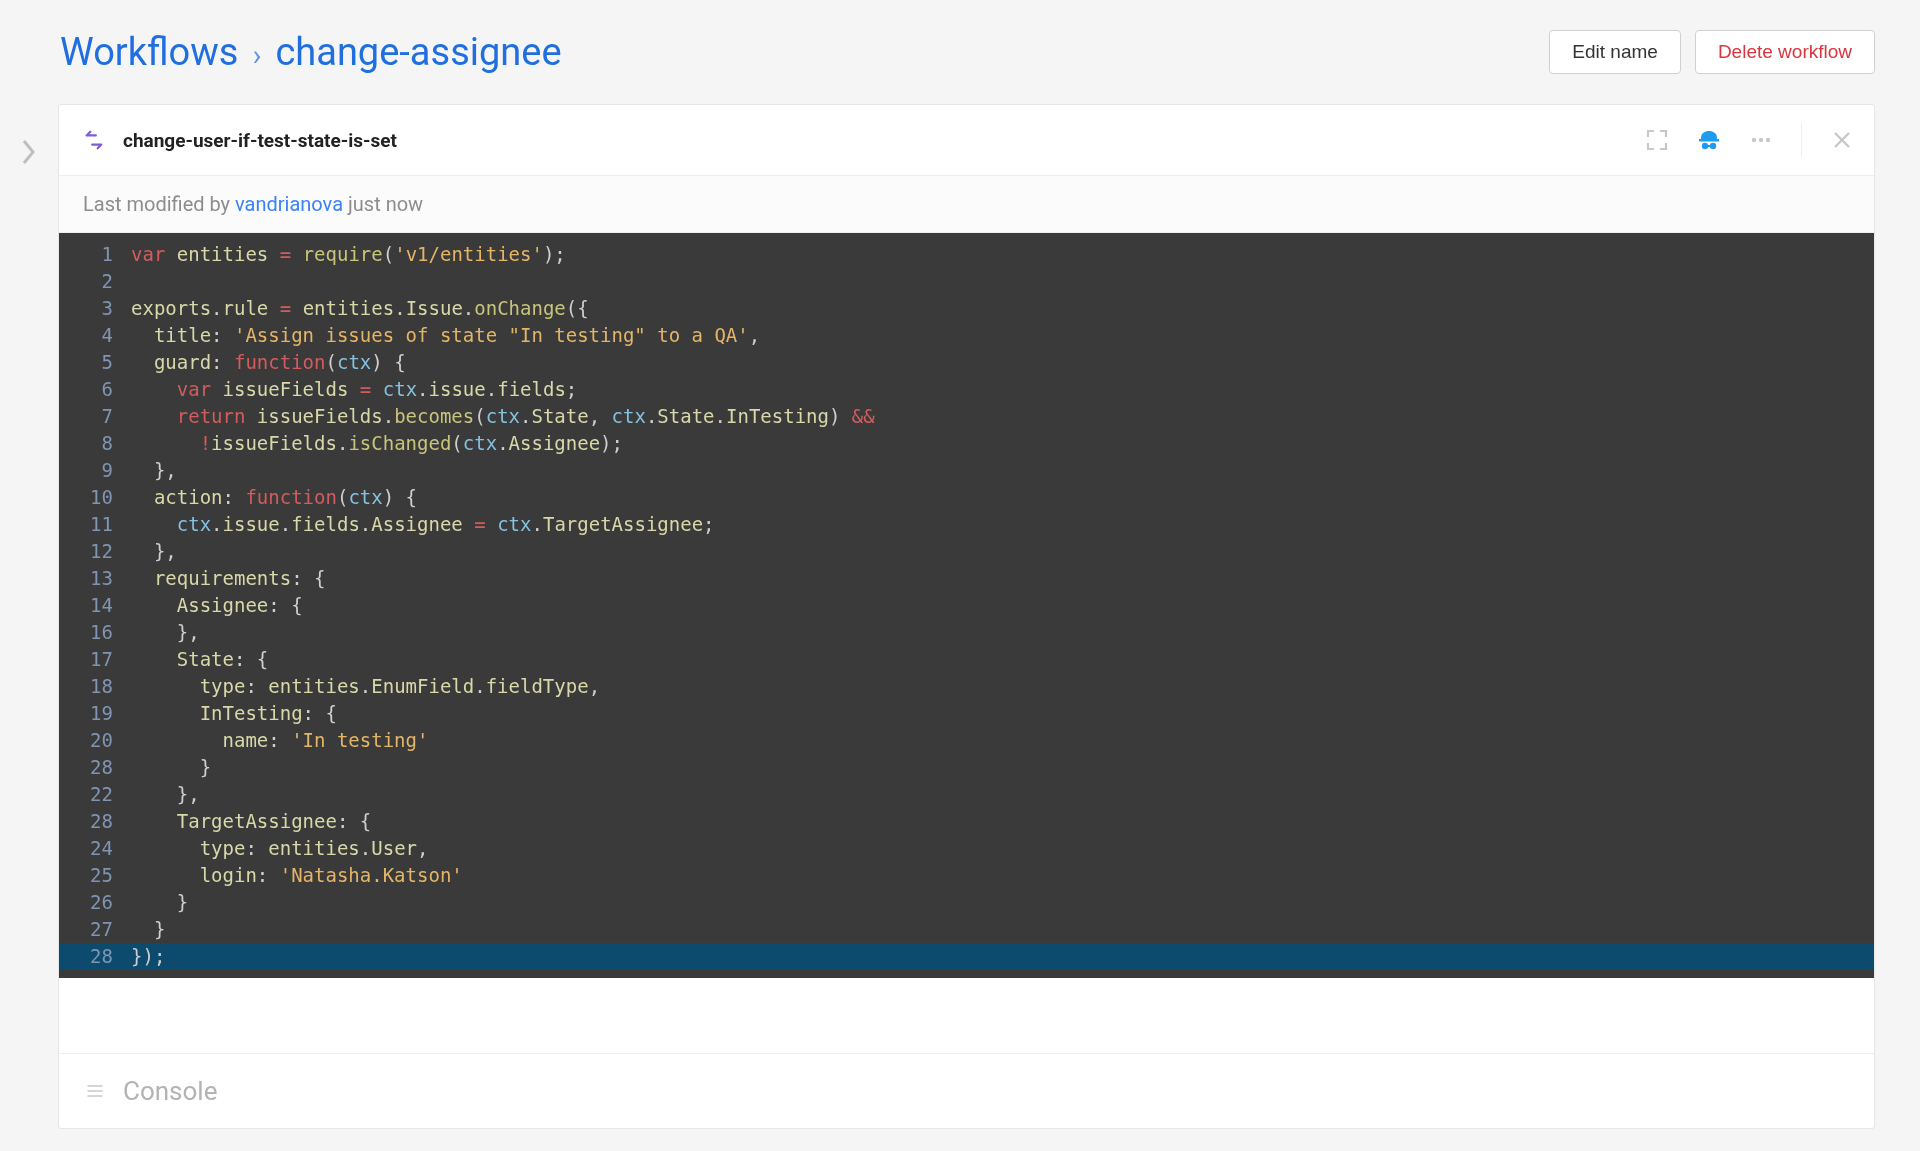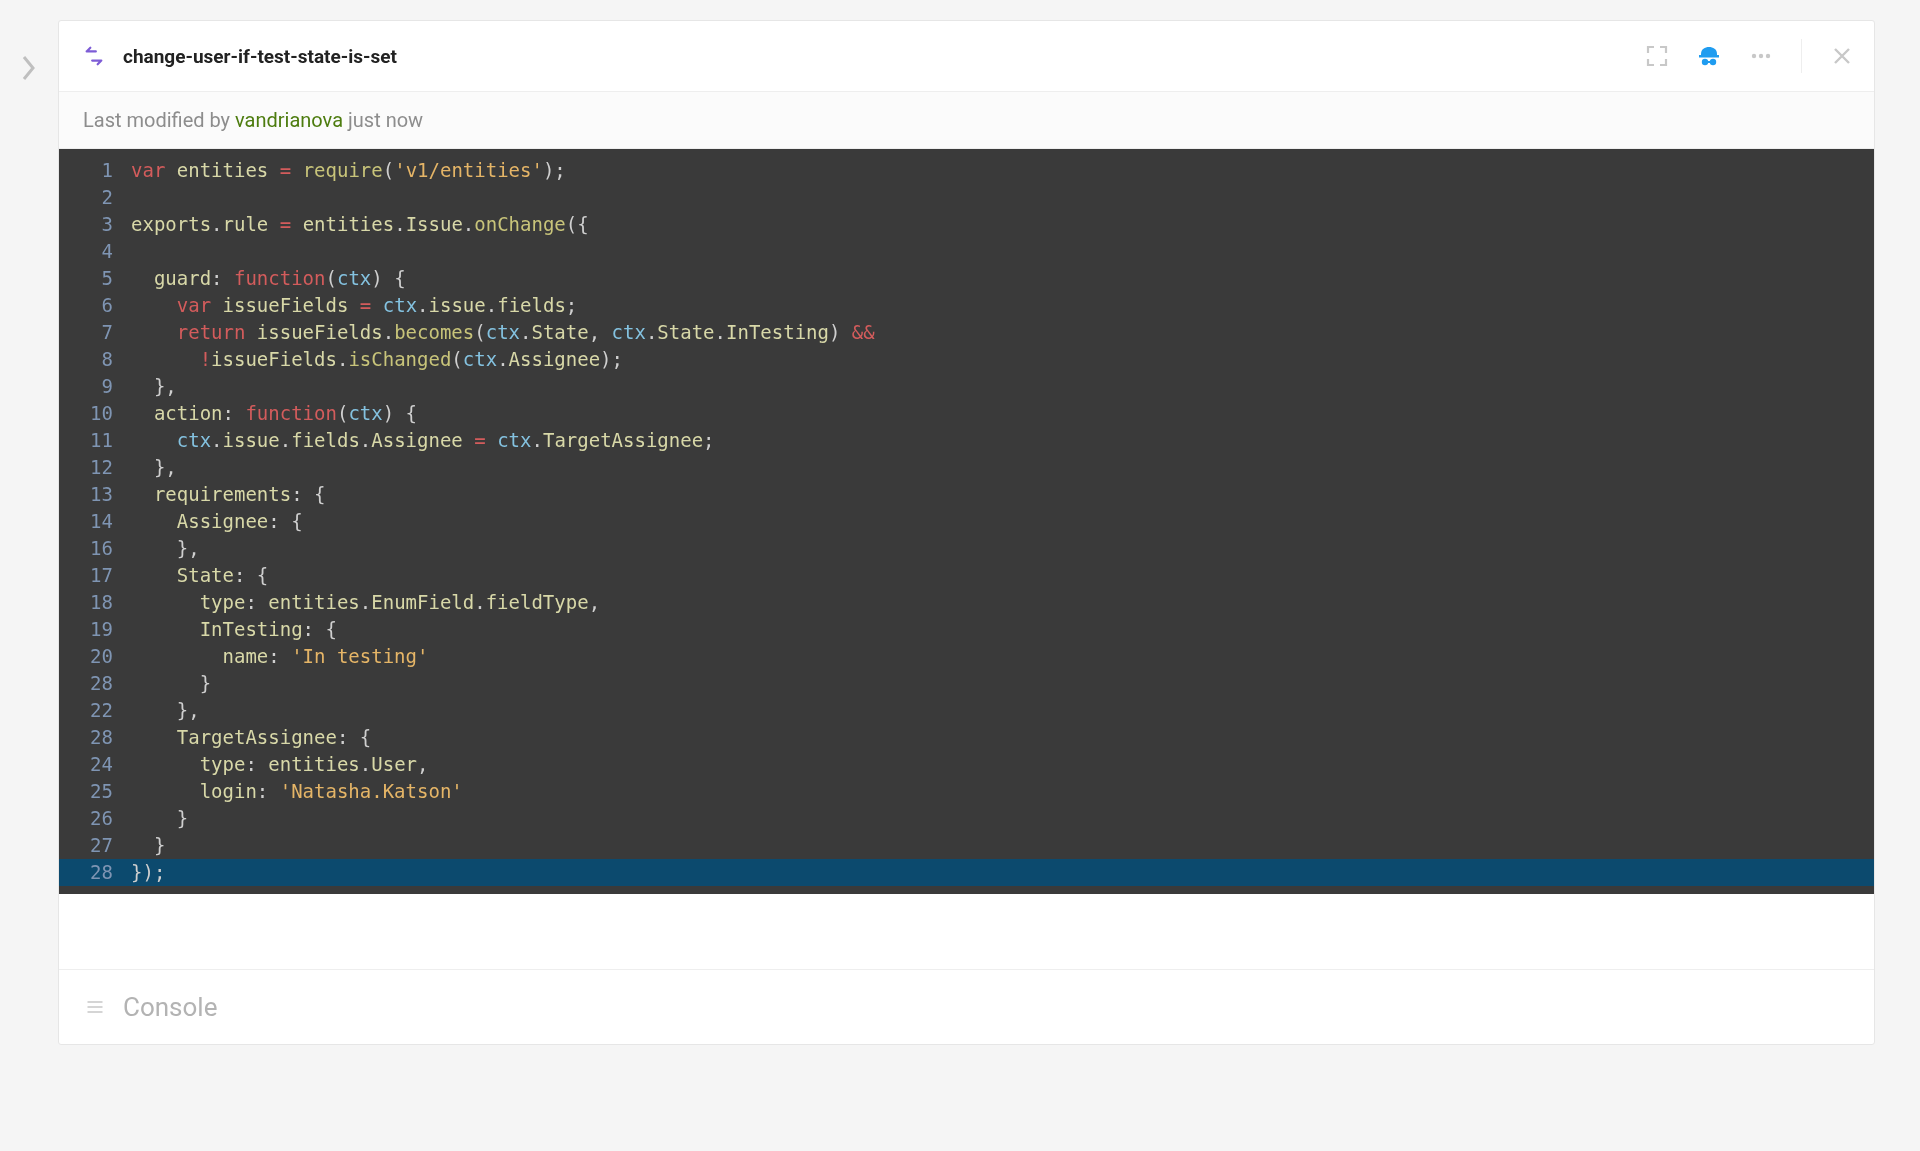--- a/index.html
+++ b/index.html
@@ -83,21 +83,21 @@
     .tool-blue { color: #1f9cf0; }
     .tool-divider { width:1px; height:34px; background:#eee; }
 
     .modified-bar {
       padding: 16px 24px;
       background: #fbfbfb;
       font-size: 20px;
       color: #8d8d8d;
       border-bottom: 1px solid #eee;
     }
-    .modified-bar .user { color: #4d7c0f; margin-top: 16px; }
+    .modified-bar .user { color: #3b82f6; margin-top: 16px; }
 
     .code-area {
       background: #3a3a3a;
       color: #ddd;
       font-family: "Menlo", "Consolas", monospace;
       font-size: 19px;
       line-height: 27px;
       padding: 8px 0;
       flex: 0 0 auto;
     }
@@ -131,20 +131,31 @@
       font-size: 26px;
       border-top: 1px solid #eee;
       margin-top: auto;
     }
     .console-bar svg { width:20px; height:20px; stroke:#c7c7c7;}
   </style>
 </head>
 <body>
 
 <div class="page">
+  <div class="header-bar">
+    <div class="breadcrumb">
+      <a class="breadcrumb-link">Workflows</a>
+      <span class="breadcrumb-sep">›</span>
+      <span class="breadcrumb-current">change-assignee</span>
+    </div>
+    <div class="header-actions">
+      <button class="btn">Edit name</button>
+      <button class="btn btn-danger">Delete workflow</button>
+    </div>
+  </div>
 
   <div class="main-row">
     <div class="expand-chevron">
       <svg viewBox="0 0 16 28">
           <path d="M3 3 L12 14 L3 25" fill="none" stroke="currentColor" stroke-width="3"></path>
         </svg>
     </div>
 
     <div class="editor-panel">
       <div class="panel-header">
@@ -186,21 +197,21 @@
       </div>
 
       <div class="modified-bar">
         <span>Last modified by </span><a class="user">vandrianova</a><span> just now</span>
       </div>
 
       <div class="code-area" id="code-area">
           <div class="code-line"><span class="gutter">1</span><span class="code-content"><span class="tok-kw">var</span><span class="tok-plain"> </span><span class="tok-ident">entities</span><span class="tok-plain"> </span><span class="tok-op">=</span><span class="tok-plain"> </span><span class="tok-fn">require</span><span class="tok-punc">(</span><span class="tok-str">'v1/entities'</span><span class="tok-punc">);</span></span></div>
           <div class="code-line"><span class="gutter">2</span><span class="code-content"></span></div>
           <div class="code-line"><span class="gutter">3</span><span class="code-content"><span class="tok-ident">exports</span><span class="tok-punc">.</span><span class="tok-ident">rule</span><span class="tok-plain"> </span><span class="tok-op">=</span><span class="tok-plain"> </span><span class="tok-ident">entities</span><span class="tok-punc">.</span><span class="tok-ident">Issue</span><span class="tok-punc">.</span><span class="tok-fn">onChange</span><span class="tok-punc">({</span></span></div>
-          <div class="code-line"><span class="gutter">4</span></div>
+          <div class="code-line"><span class="gutter">4</span><span class="code-content"><span class="tok-plain">  </span><span class="tok-ident">title</span><span class="tok-punc">: </span><span class="tok-str">'Assign issues of state "In testing" to a QA'</span><span class="tok-punc">,</span></span></div>
           <div class="code-line"><span class="gutter">5</span><span class="code-content"><span class="tok-plain">  </span><span class="tok-ident">guard</span><span class="tok-punc">: </span><span class="tok-kw">function</span><span class="tok-punc">(</span><span class="tok-param">ctx</span><span class="tok-punc">) {</span></span></div>
           <div class="code-line"><span class="gutter">6</span><span class="code-content"><span class="tok-plain">    </span><span class="tok-kw">var</span><span class="tok-plain"> </span><span class="tok-ident">issueFields</span><span class="tok-plain"> </span><span class="tok-op">=</span><span class="tok-plain"> </span><span class="tok-param">ctx</span><span class="tok-punc">.</span><span class="tok-ident">issue</span><span class="tok-punc">.</span><span class="tok-ident">fields</span><span class="tok-punc">;</span></span></div>
           <div class="code-line"><span class="gutter">7</span><span class="code-content"><span class="tok-plain">    </span><span class="tok-kw">return</span><span class="tok-plain"> </span><span class="tok-ident">issueFields</span><span class="tok-punc">.</span><span class="tok-fn">becomes</span><span class="tok-punc">(</span><span class="tok-param">ctx</span><span class="tok-punc">.</span><span class="tok-ident">State</span><span class="tok-punc">, </span><span class="tok-param">ctx</span><span class="tok-punc">.</span><span class="tok-ident">State</span><span class="tok-punc">.</span><span class="tok-ident">InTesting</span><span class="tok-punc">) </span><span class="tok-op">&amp;&amp;</span></span></div>
           <div class="code-line"><span class="gutter">8</span><span class="code-content"><span class="tok-plain">      </span><span class="tok-op">!</span><span class="tok-ident">issueFields</span><span class="tok-punc">.</span><span class="tok-fn">isChanged</span><span class="tok-punc">(</span><span class="tok-param">ctx</span><span class="tok-punc">.</span><span class="tok-ident">Assignee</span><span class="tok-punc">);</span></span></div>
           <div class="code-line"><span class="gutter">9</span><span class="code-content"><span class="tok-plain">  </span><span class="tok-punc">},</span></span></div>
           <div class="code-line"><span class="gutter">10</span><span class="code-content"><span class="tok-plain">  </span><span class="tok-ident">action</span><span class="tok-punc">: </span><span class="tok-kw">function</span><span class="tok-punc">(</span><span class="tok-param">ctx</span><span class="tok-punc">) {</span></span></div>
           <div class="code-line"><span class="gutter">11</span><span class="code-content"><span class="tok-plain">    </span><span class="tok-param">ctx</span><span class="tok-punc">.</span><span class="tok-ident">issue</span><span class="tok-punc">.</span><span class="tok-ident">fields</span><span class="tok-punc">.</span><span class="tok-ident">Assignee</span><span class="tok-plain"> </span><span class="tok-op">=</span><span class="tok-plain"> </span><span class="tok-param">ctx</span><span class="tok-punc">.</span><span class="tok-ident">TargetAssignee</span><span class="tok-punc">;</span></span></div>
           <div class="code-line"><span class="gutter">12</span><span class="code-content"><span class="tok-plain">  </span><span class="tok-punc">},</span></span></div>
           <div class="code-line"><span class="gutter">13</span><span class="code-content"><span class="tok-plain">  </span><span class="tok-ident">requirements</span><span class="tok-punc">: {</span></span></div>
           <div class="code-line"><span class="gutter">14</span><span class="code-content"><span class="tok-plain">    </span><span class="tok-ident">Assignee</span><span class="tok-punc">: {</span></span></div>

